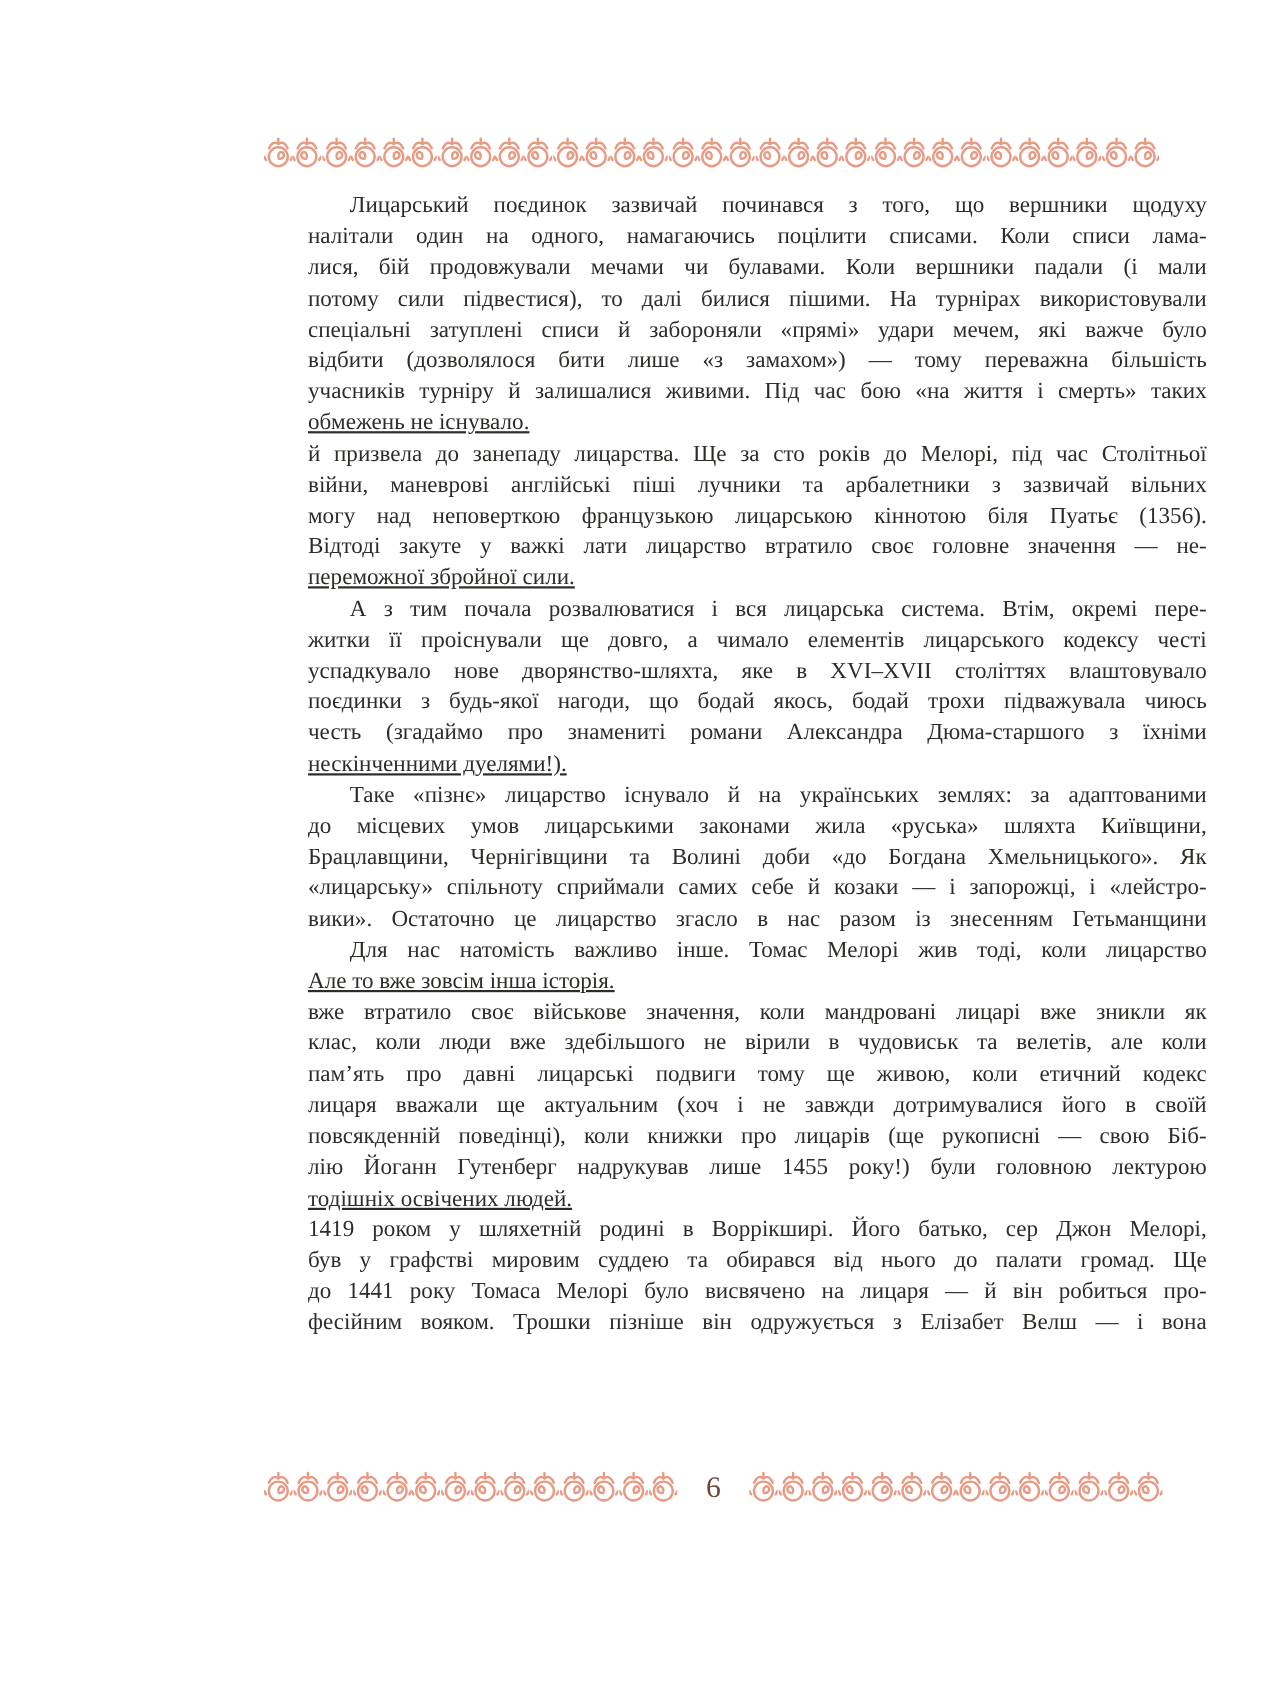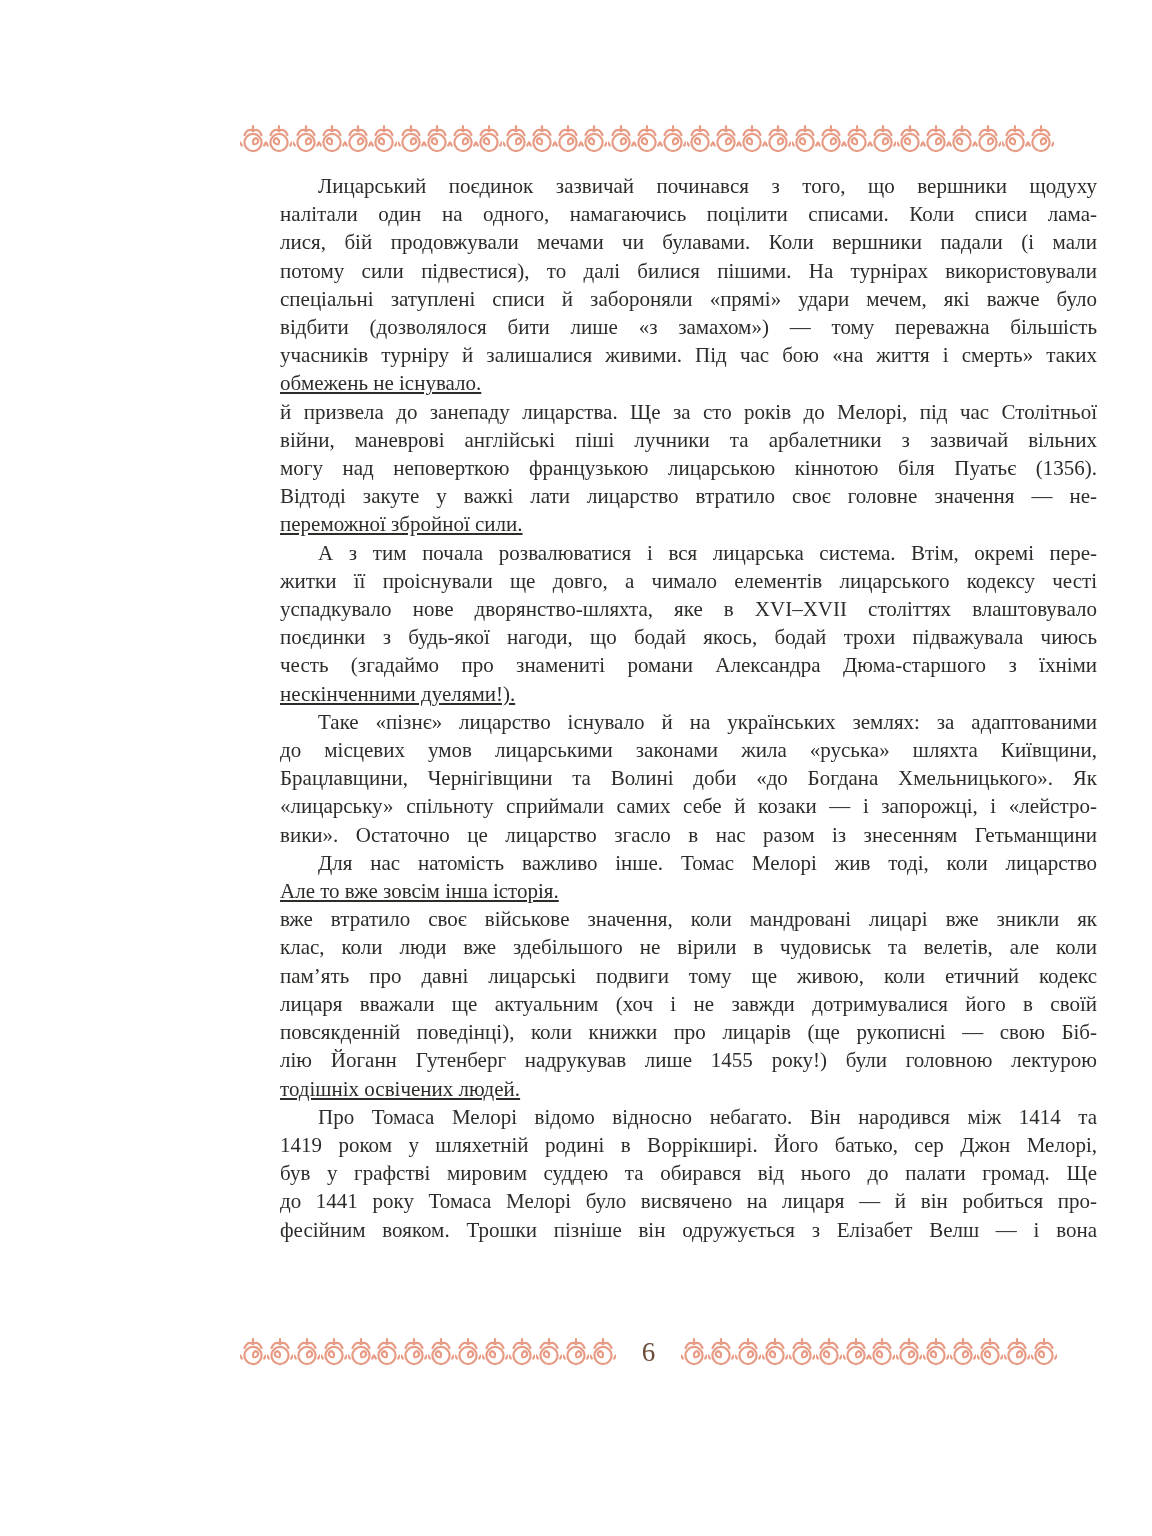--- a/index.html
+++ b/index.html
@@ -383,21 +383,20 @@
       <div class="line">вики». Остаточно це лицарство згасло в нас разом із знесенням Гетьманщини</div>
       <div class="line first">Для нас натомість важливо інше. Томас Мелорі жив тоді, коли лицарство</div>
       <div class="line lastline">Але то вже зовсім інша історія.</div>
       <div class="line">вже втратило своє військове значення, коли мандровані лицарі вже зникли як</div>
       <div class="line">клас, коли люди вже здебільшого не вірили в чудовиськ та велетів, але коли</div>
       <div class="line">пам’ять про давні лицарські подвиги тому ще живою, коли етичний кодекс</div>
       <div class="line">лицаря вважали ще актуальним (хоч і не завжди дотримувалися його в своїй</div>
       <div class="line">повсякденній поведінці), коли книжки про лицарів (ще рукописні — свою Біб-</div>
       <div class="line">лію Йоганн Гутенберг надрукував лише 1455 року!) були головною лектурою</div>
       <div class="line lastline">тодішніх освічених людей.</div>
-      <div class="line first">Про Томаса Мелорі відомо відносно небагато. Він народився між 1414 та</div>
       <div class="line">1419 роком у шляхетній родині в Воррікширі. Його батько, сер Джон Мелорі,</div>
       <div class="line">був у графстві мировим суддею та обирався від нього до палати громад. Ще</div>
       <div class="line">до 1441 року Томаса Мелорі було висвячено на лицаря — й він робиться про-</div>
       <div class="line">фесійним вояком. Трошки пізніше він одружується з Елізабет Велш — і вона</div>
     </div>
 
   <div class="footer">
     <div class="ornament-band" id="orn-left">
         <svg class="motif" width="26" height="30" viewBox="0 0 26 30" aria-hidden="true">
           <g fill="none" stroke="currentColor" stroke-width="2.2" stroke-linecap="round">

